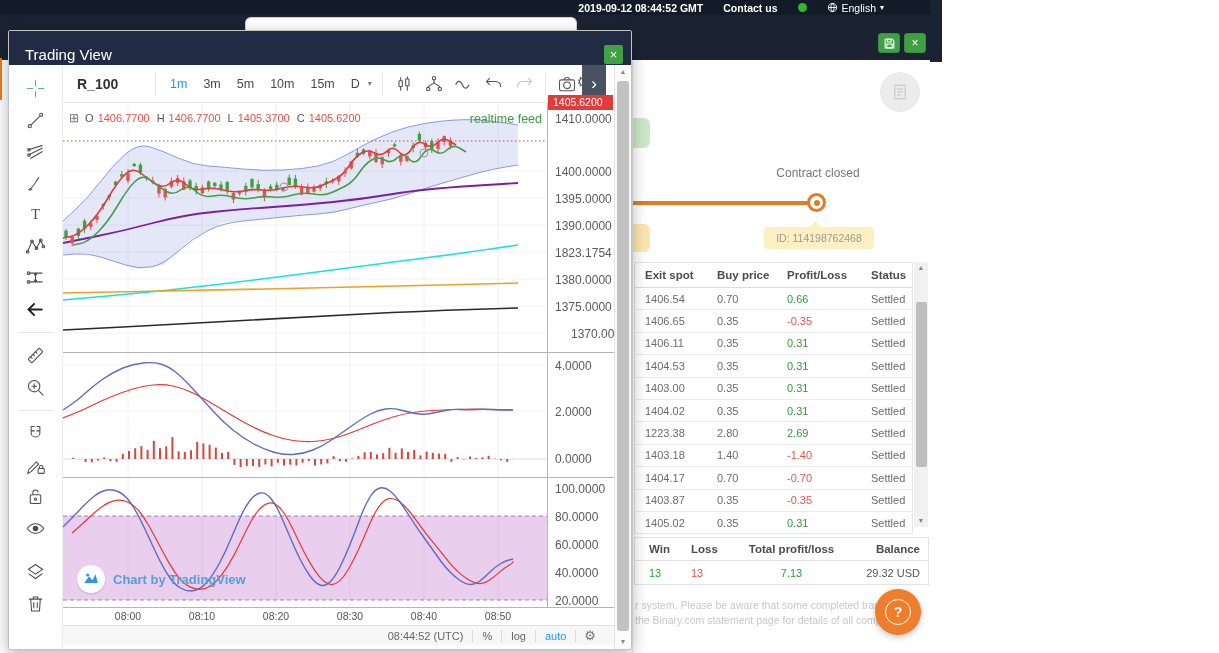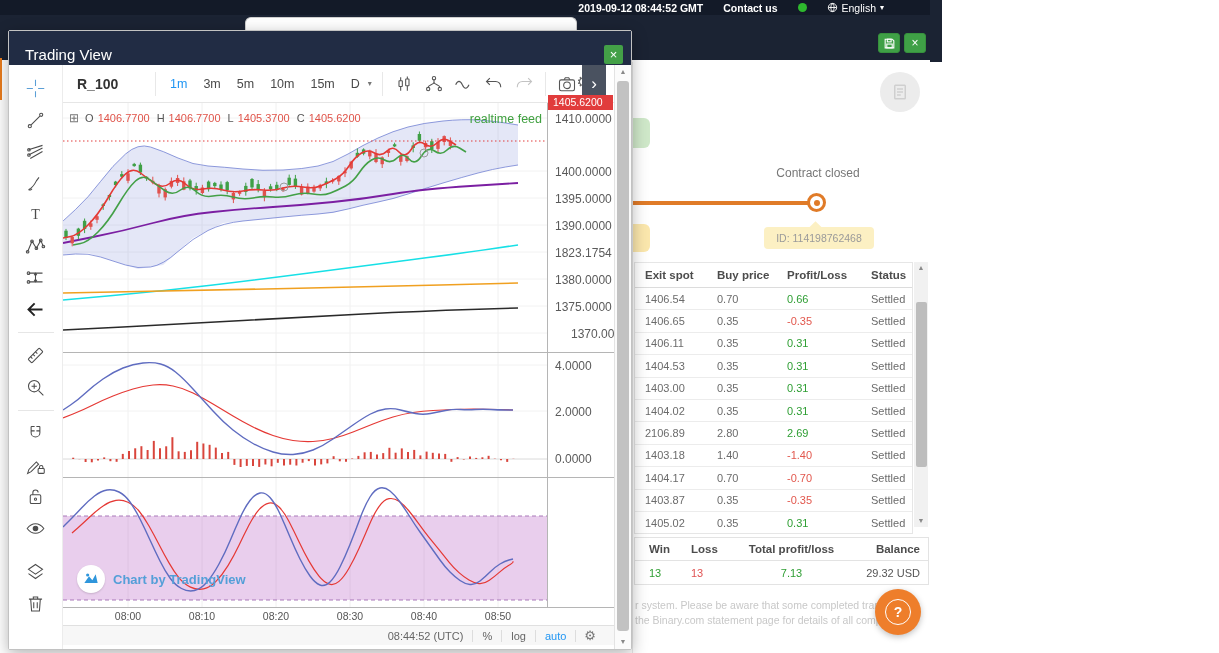--- a/index.html
+++ b/index.html
@@ -262,21 +262,21 @@
             <span class="c pl pos">0.31</span>
             <span class="c">Settled</span>
           </div>
             <div class="t-row">
             <span class="c">1404.02</span>
             <span class="c">0.35</span>
             <span class="c pl pos">0.31</span>
             <span class="c">Settled</span>
           </div>
             <div class="t-row">
-            <span class="c">2106.89</span>
+            <span class="c">1223.38</span>
             <span class="c">2.80</span>
             <span class="c pl pos">2.69</span>
             <span class="c">Settled</span>
           </div>
             <div class="t-row">
             <span class="c">1403.18</span>
             <span class="c">1.40</span>
             <span class="c pl neg">-1.40</span>
             <span class="c">Settled</span>
           </div>
@@ -800,20 +800,28 @@
             </svg>
           <div class="tv-logo">
             <span class="circ">
               <svg width="16" height="16" viewBox="0 0 24 24">
                   <path d="M2 18L9 8l5 6 5-9 3 13z" fill="#2f96dc" stroke="none"></path>
                   <circle cx="7" cy="6" r="2.4" fill="#2f96dc"></circle>
                 </svg>
             </span>
             <span class="txt">Chart by TradingView</span>
           </div>
+          <div class="axis sub2-axis">
+
+          <span class="tick" style="top: 5px;">100.0000</span>
+              <span class="tick" style="top: 33px;">80.0000</span>
+              <span class="tick" style="top: 61px;">60.0000</span>
+              <span class="tick" style="top: 89px;">40.0000</span>
+              <span class="tick" style="top: 117px;">20.0000</span>
+            </div>
         </div>
 
         <div class="hline" style="top:287px"></div>
         <div class="hline" style="top:412px"></div>
         <div class="hline" style="top:542px"></div>
         <div class="vline"></div>
 
         <div class="x-axis">
 
         <span class="tick" style="left: 65px;">08:00</span>

